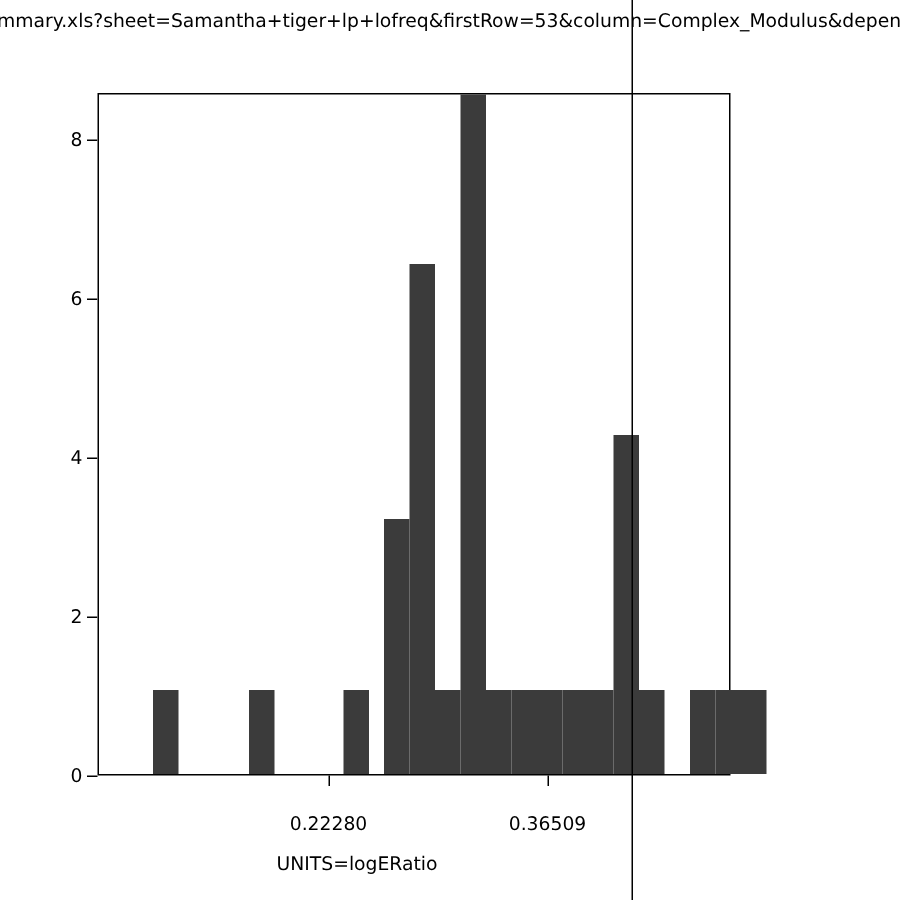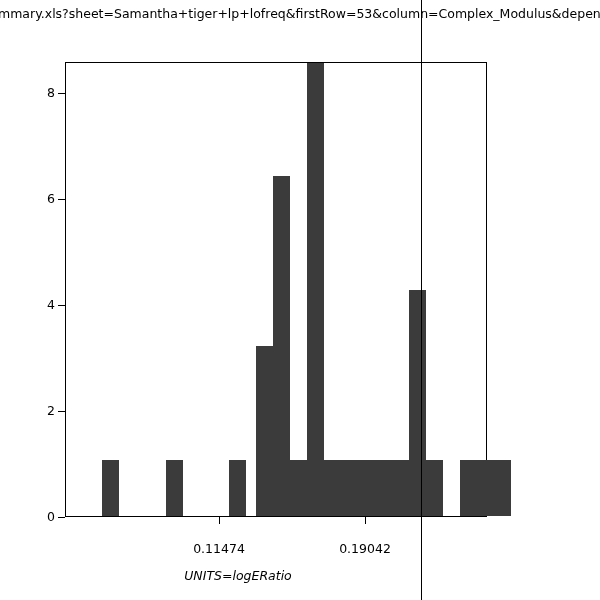--- a/index.html
+++ b/index.html
@@ -91,21 +91,20 @@
     transform: translateX(-50%);
     white-space: nowrap;
   }
   .xaxis-title {
     position: absolute;
     top: 568px;
     left: 0;
     width: 476px;
     text-align: center;
     font-size: 12.5px;
-    font-style: italic;
   }
   .vline {
     position: absolute;
     top: 0;
     width: 1px;
     height: 600px;
     background: #000000;
   }
 </style>
 </head>
@@ -151,23 +150,23 @@
       <div class="bar" style="left:343px; width:17px; height:226px;"></div>
       <div class="bar" style="left:360px; width:17px; height:56px;"></div>
       <div class="bar" style="left:394px; width:17px; height:56px;"></div>
       <div class="bar" style="left:411px; width:17px; height:56px;"></div>
       <div class="bar" style="left:428px; width:17px; height:56px;"></div>
     </div>
   </div>
 
   <div>
     <div class="xtick-mark" style="left:219px;"></div>
-    <div class="xtick-label" style="left:219px;">0.11474</div>
+    <div class="xtick-label" style="left:219px;">0.22280</div>
 
     <div class="xtick-mark" style="left:365px;"></div>
-    <div class="xtick-label" style="left:365px;">0.19042</div>
+    <div class="xtick-label" style="left:365px;">0.36509</div>
   </div>
 
   <div class="xaxis-title">UNITS=logERatio</div>
 
   <div class="vline" style="left:421px;"></div>
 
 </div>
 
 </body></html>

